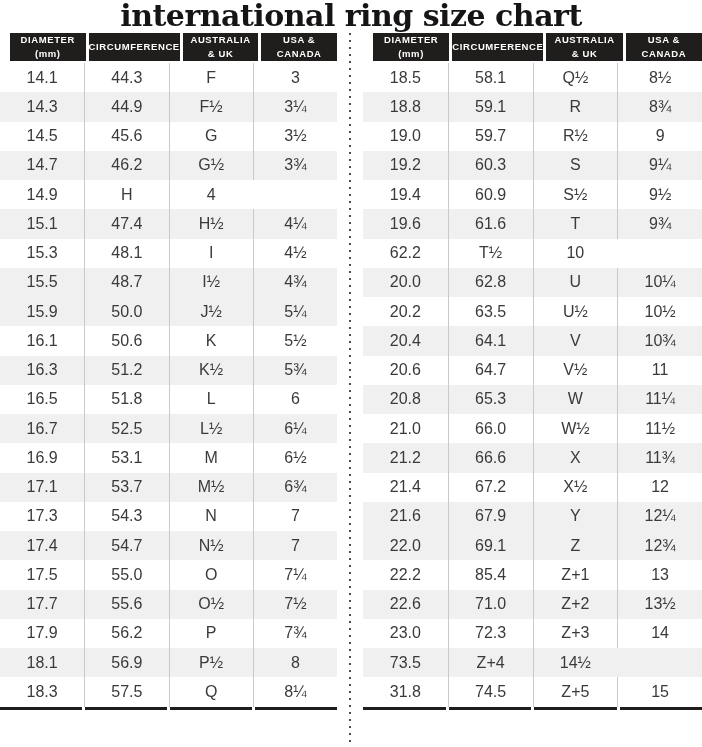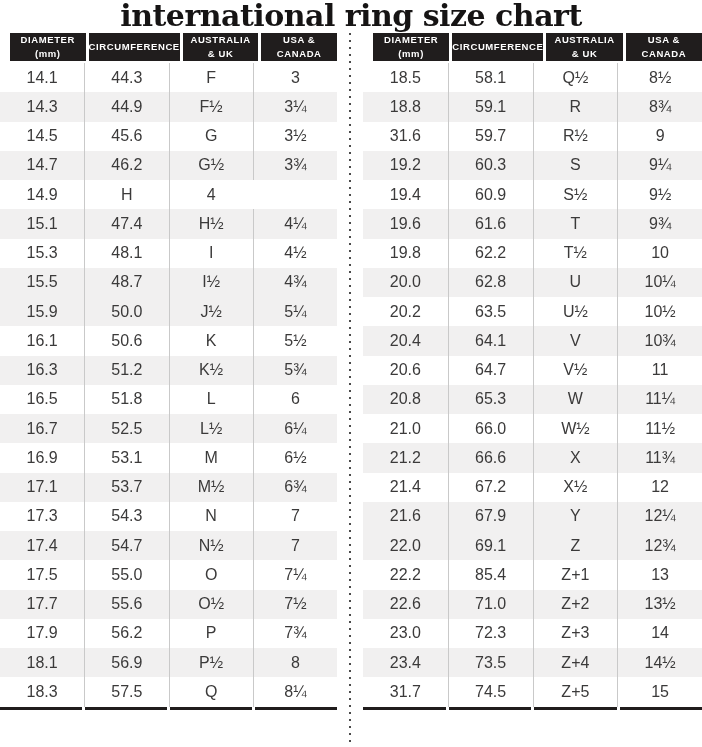--- a/index.html
+++ b/index.html
@@ -273,21 +273,21 @@
           <div class="td">Q½</div>
           <div class="td">8½</div>
         </div>
         <div class="tr alt">
           <div class="td">18.8</div>
           <div class="td">59.1</div>
           <div class="td">R</div>
           <div class="td">8¾</div>
         </div>
         <div class="tr">
-          <div class="td">31.6</div>
+          <div class="td">19.0</div>
           <div class="td">59.7</div>
           <div class="td">R½</div>
           <div class="td">9</div>
         </div>
         <div class="tr alt">
           <div class="td">19.2</div>
           <div class="td">60.3</div>
           <div class="td">S</div>
           <div class="td">9¼</div>
         </div>
@@ -297,21 +297,20 @@
           <div class="td">S½</div>
           <div class="td">9½</div>
         </div>
         <div class="tr alt">
           <div class="td">19.6</div>
           <div class="td">61.6</div>
           <div class="td">T</div>
           <div class="td">9¾</div>
         </div>
         <div class="tr">
-          <div class="td">19.8</div>
           <div class="td">62.2</div>
           <div class="td">T½</div>
           <div class="td">10</div>
         </div>
         <div class="tr alt">
           <div class="td">20.0</div>
           <div class="td">62.8</div>
           <div class="td">U</div>
           <div class="td">10¼</div>
         </div>
@@ -381,27 +380,26 @@
           <div class="td">Z+2</div>
           <div class="td">13½</div>
         </div>
         <div class="tr">
           <div class="td">23.0</div>
           <div class="td">72.3</div>
           <div class="td">Z+3</div>
           <div class="td">14</div>
         </div>
         <div class="tr alt">
-          <div class="td">23.4</div>
           <div class="td">73.5</div>
           <div class="td">Z+4</div>
           <div class="td">14½</div>
         </div>
         <div class="tr">
-          <div class="td">31.7</div>
+          <div class="td">31.8</div>
           <div class="td">74.5</div>
           <div class="td">Z+5</div>
           <div class="td">15</div>
         </div>
       </div>
     <div class="cutoff-strip">
       <div class="seg"></div>
       <div class="seg"></div>
       <div class="seg"></div>
       <div class="seg"></div>

